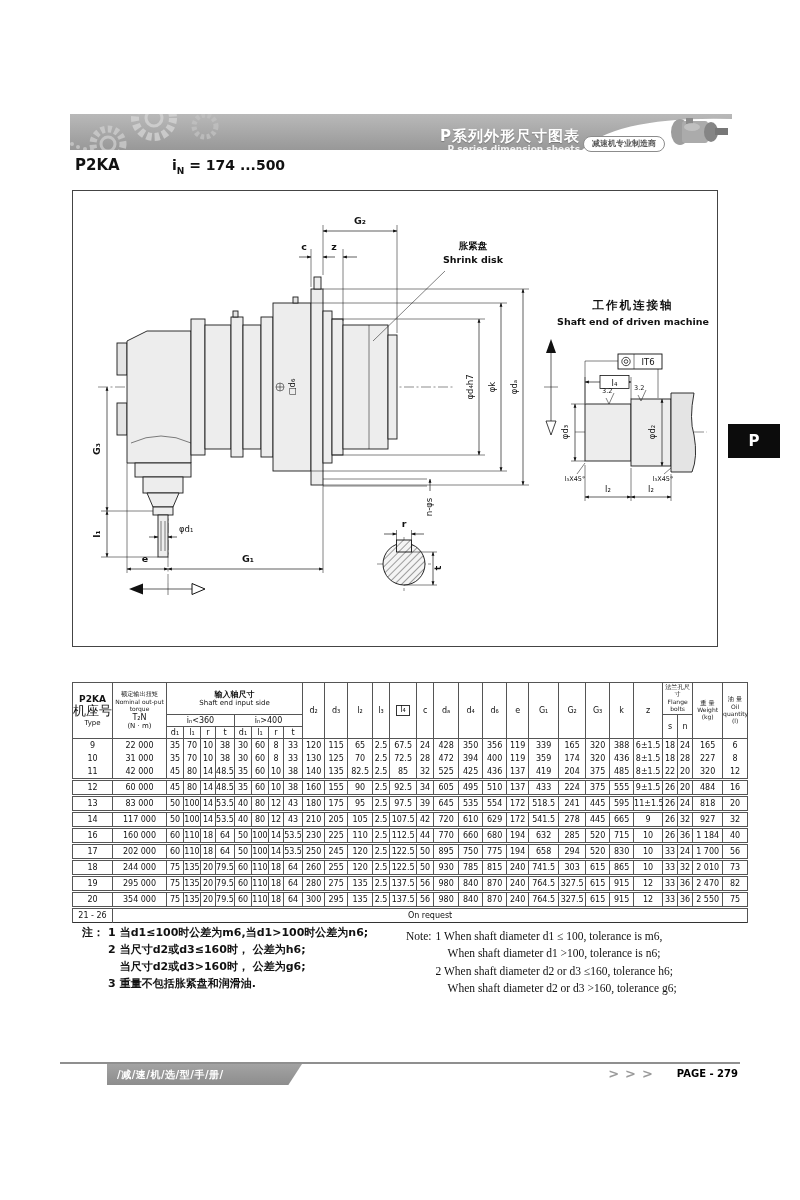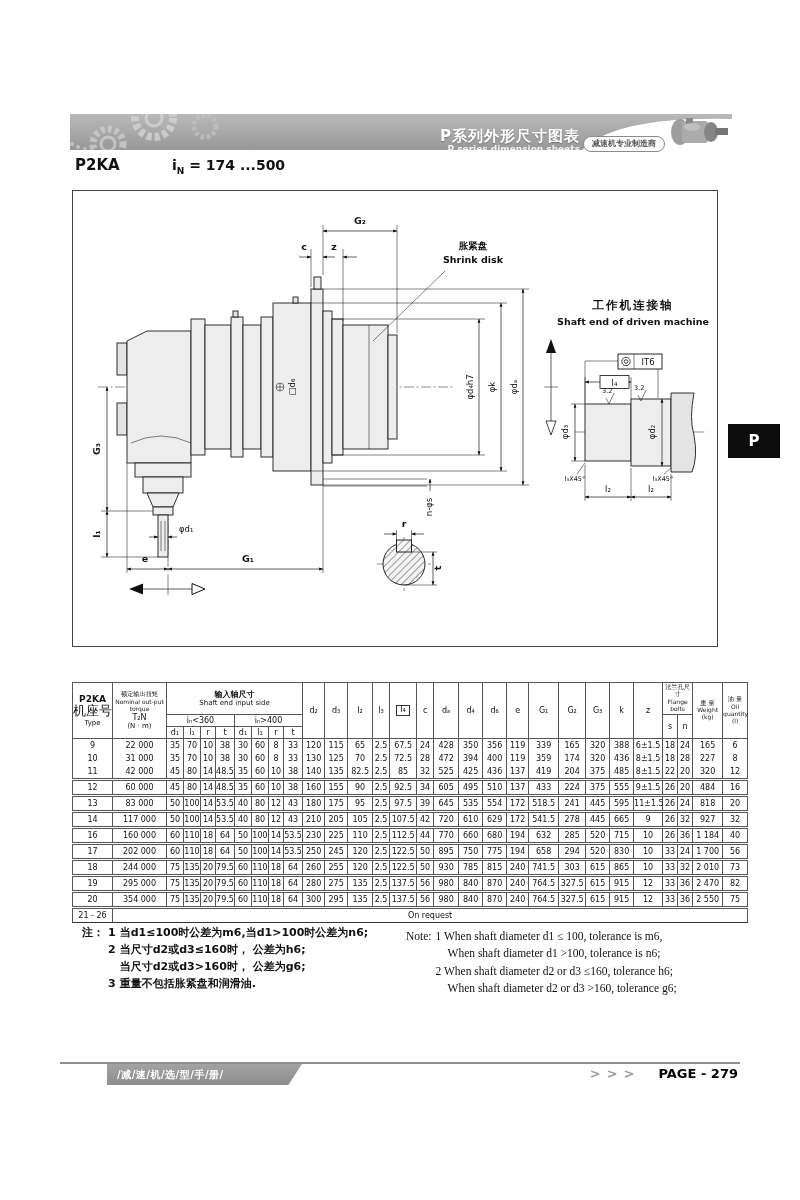--- a/index.html
+++ b/index.html
@@ -62,21 +62,21 @@
   .notes-en table{border-collapse:collapse;}
   .notes-en td{vertical-align:top;padding:0 2px;}
   
   .f-rule{position:absolute;left:60px;top:1062px;width:680px;height:2px;background:#8f8f8f;}
   .f-hand{position:absolute;left:60px;top:1064px;width:195px;height:21px;
           background:linear-gradient(#a3a3a3,#8d8d8d);
           clip-path:polygon(0 0,100% 0,93% 100%,0 100%);
           color:#fff;font-size:10px;font-weight:bold;line-height:21px;padding-left:10px;box-sizing:border-box;letter-spacing:0.5px;margin-left:47px;}
   .f-right{position:absolute;right:62px;top:1066px;display:flex;align-items:center;gap:18px;}
   .f-arrows{color:#9a9a9a;font-size:13px;font-weight:bold;letter-spacing:6px;}
-  .f-page{color:#000;font-size:13px;font-weight:bold;}
+  .f-page{color:#000;font-size:10px;font-weight:bold;}
 </style>
 </head>
 <body>
 
 <div id="page">
 
   <div class="banner">
     <svg width="320" height="36">
       <g opacity="0.75">
         <circle cx="38" cy="30" r="15" fill="none" stroke="#cfcfcf" stroke-width="7" stroke-dasharray="4 3"></circle>

